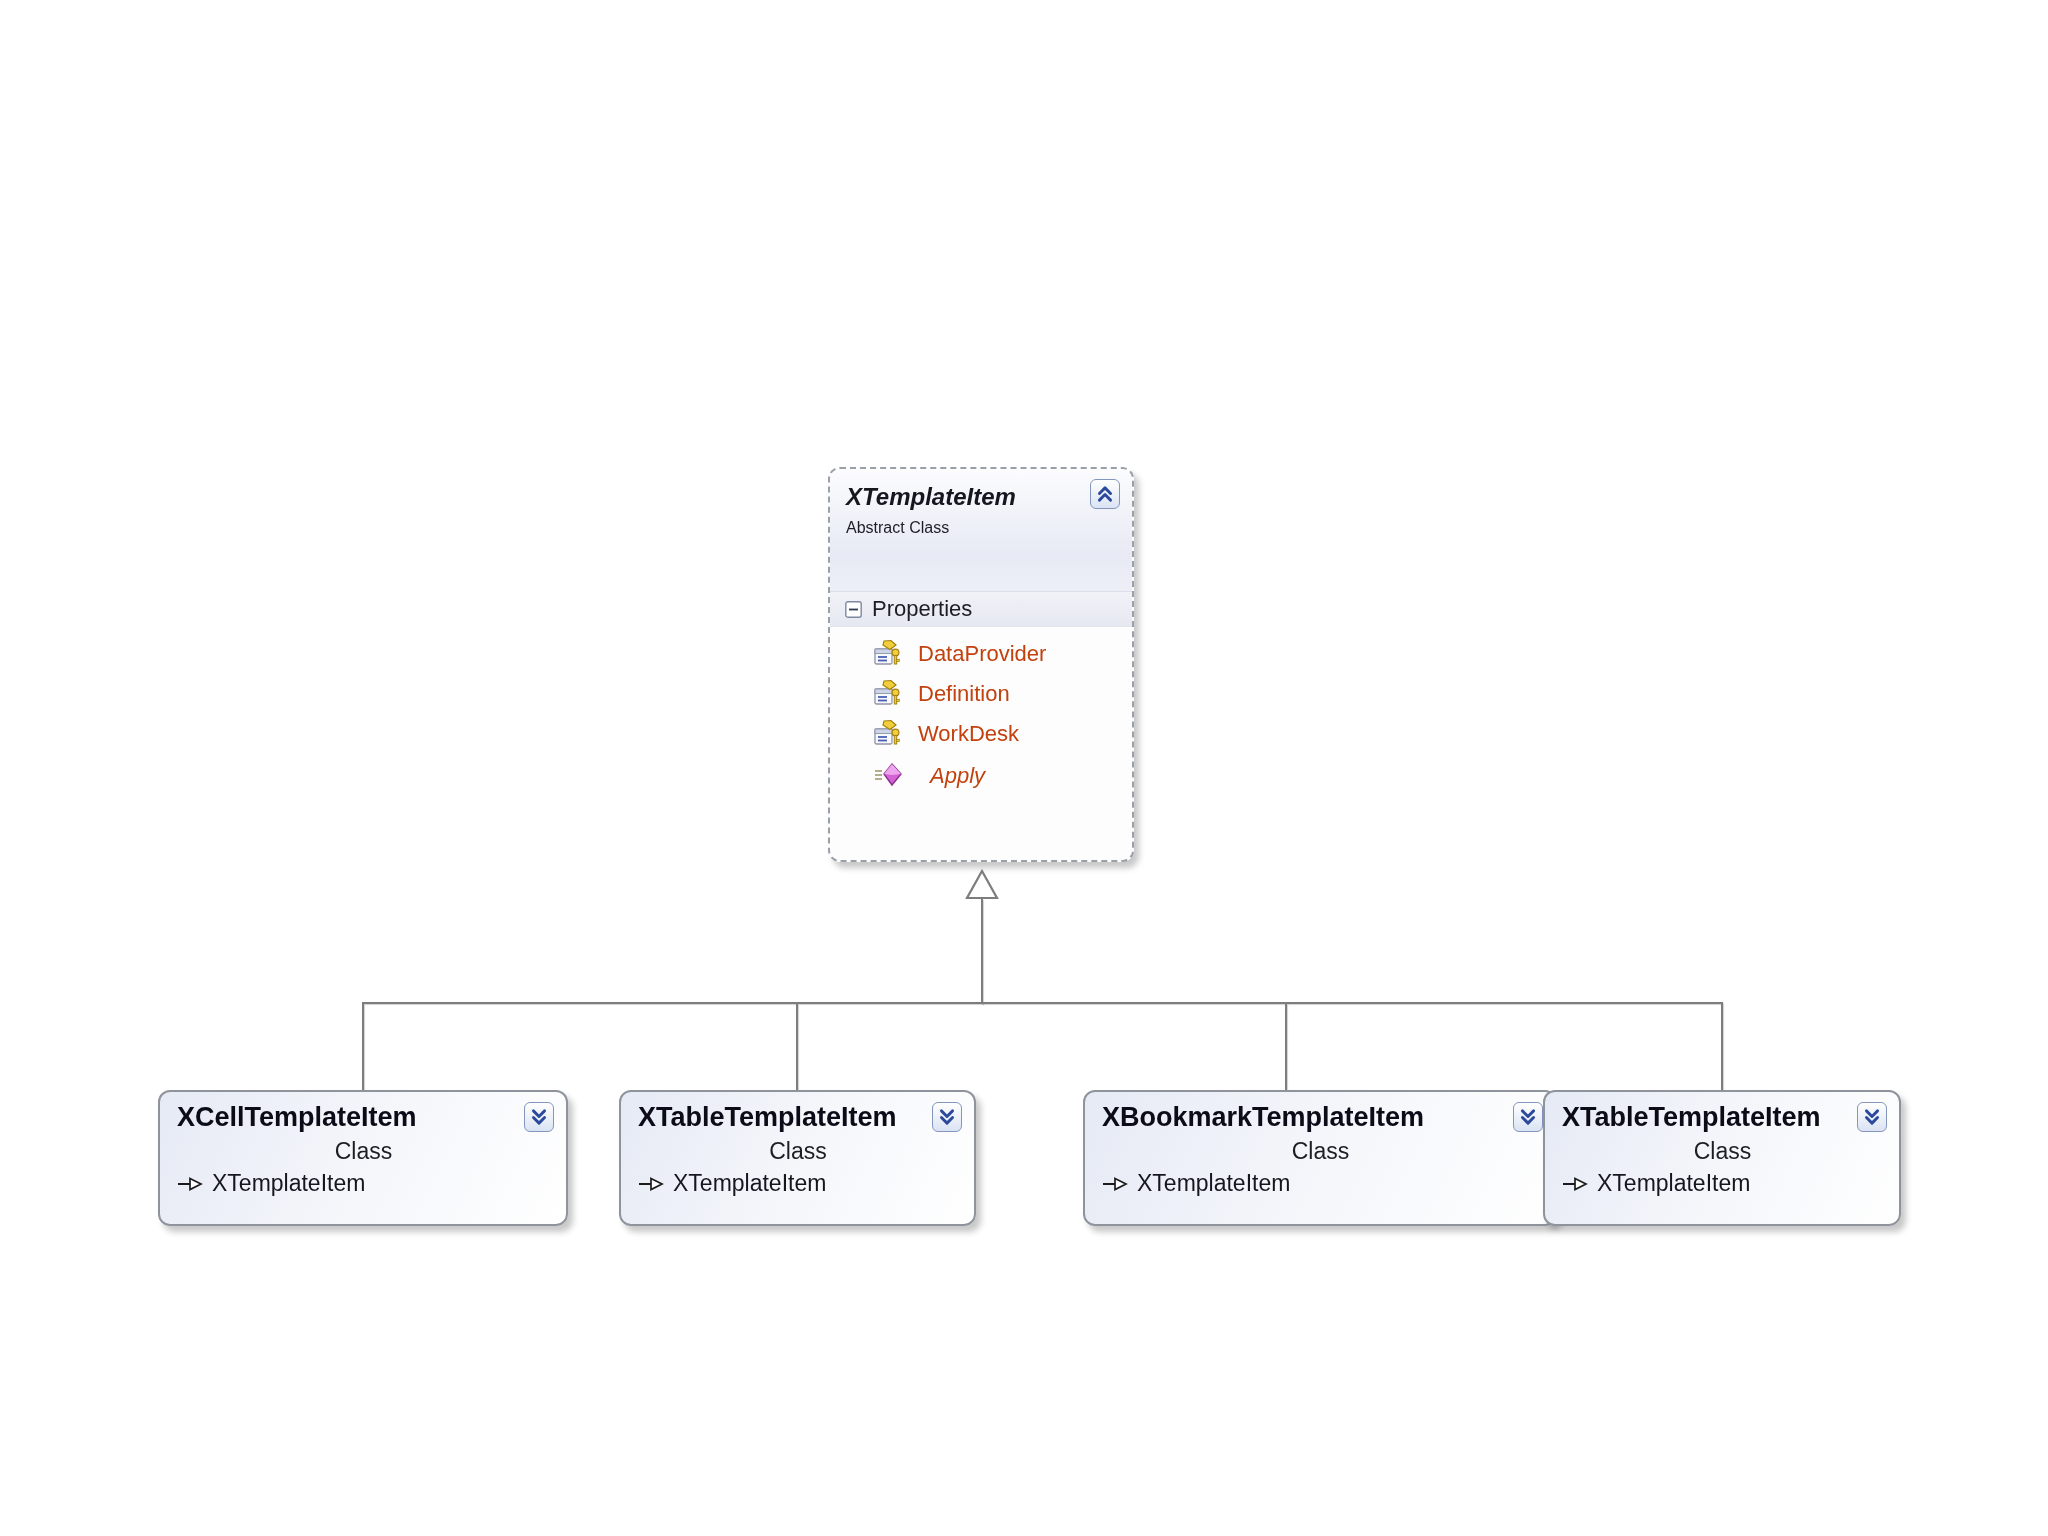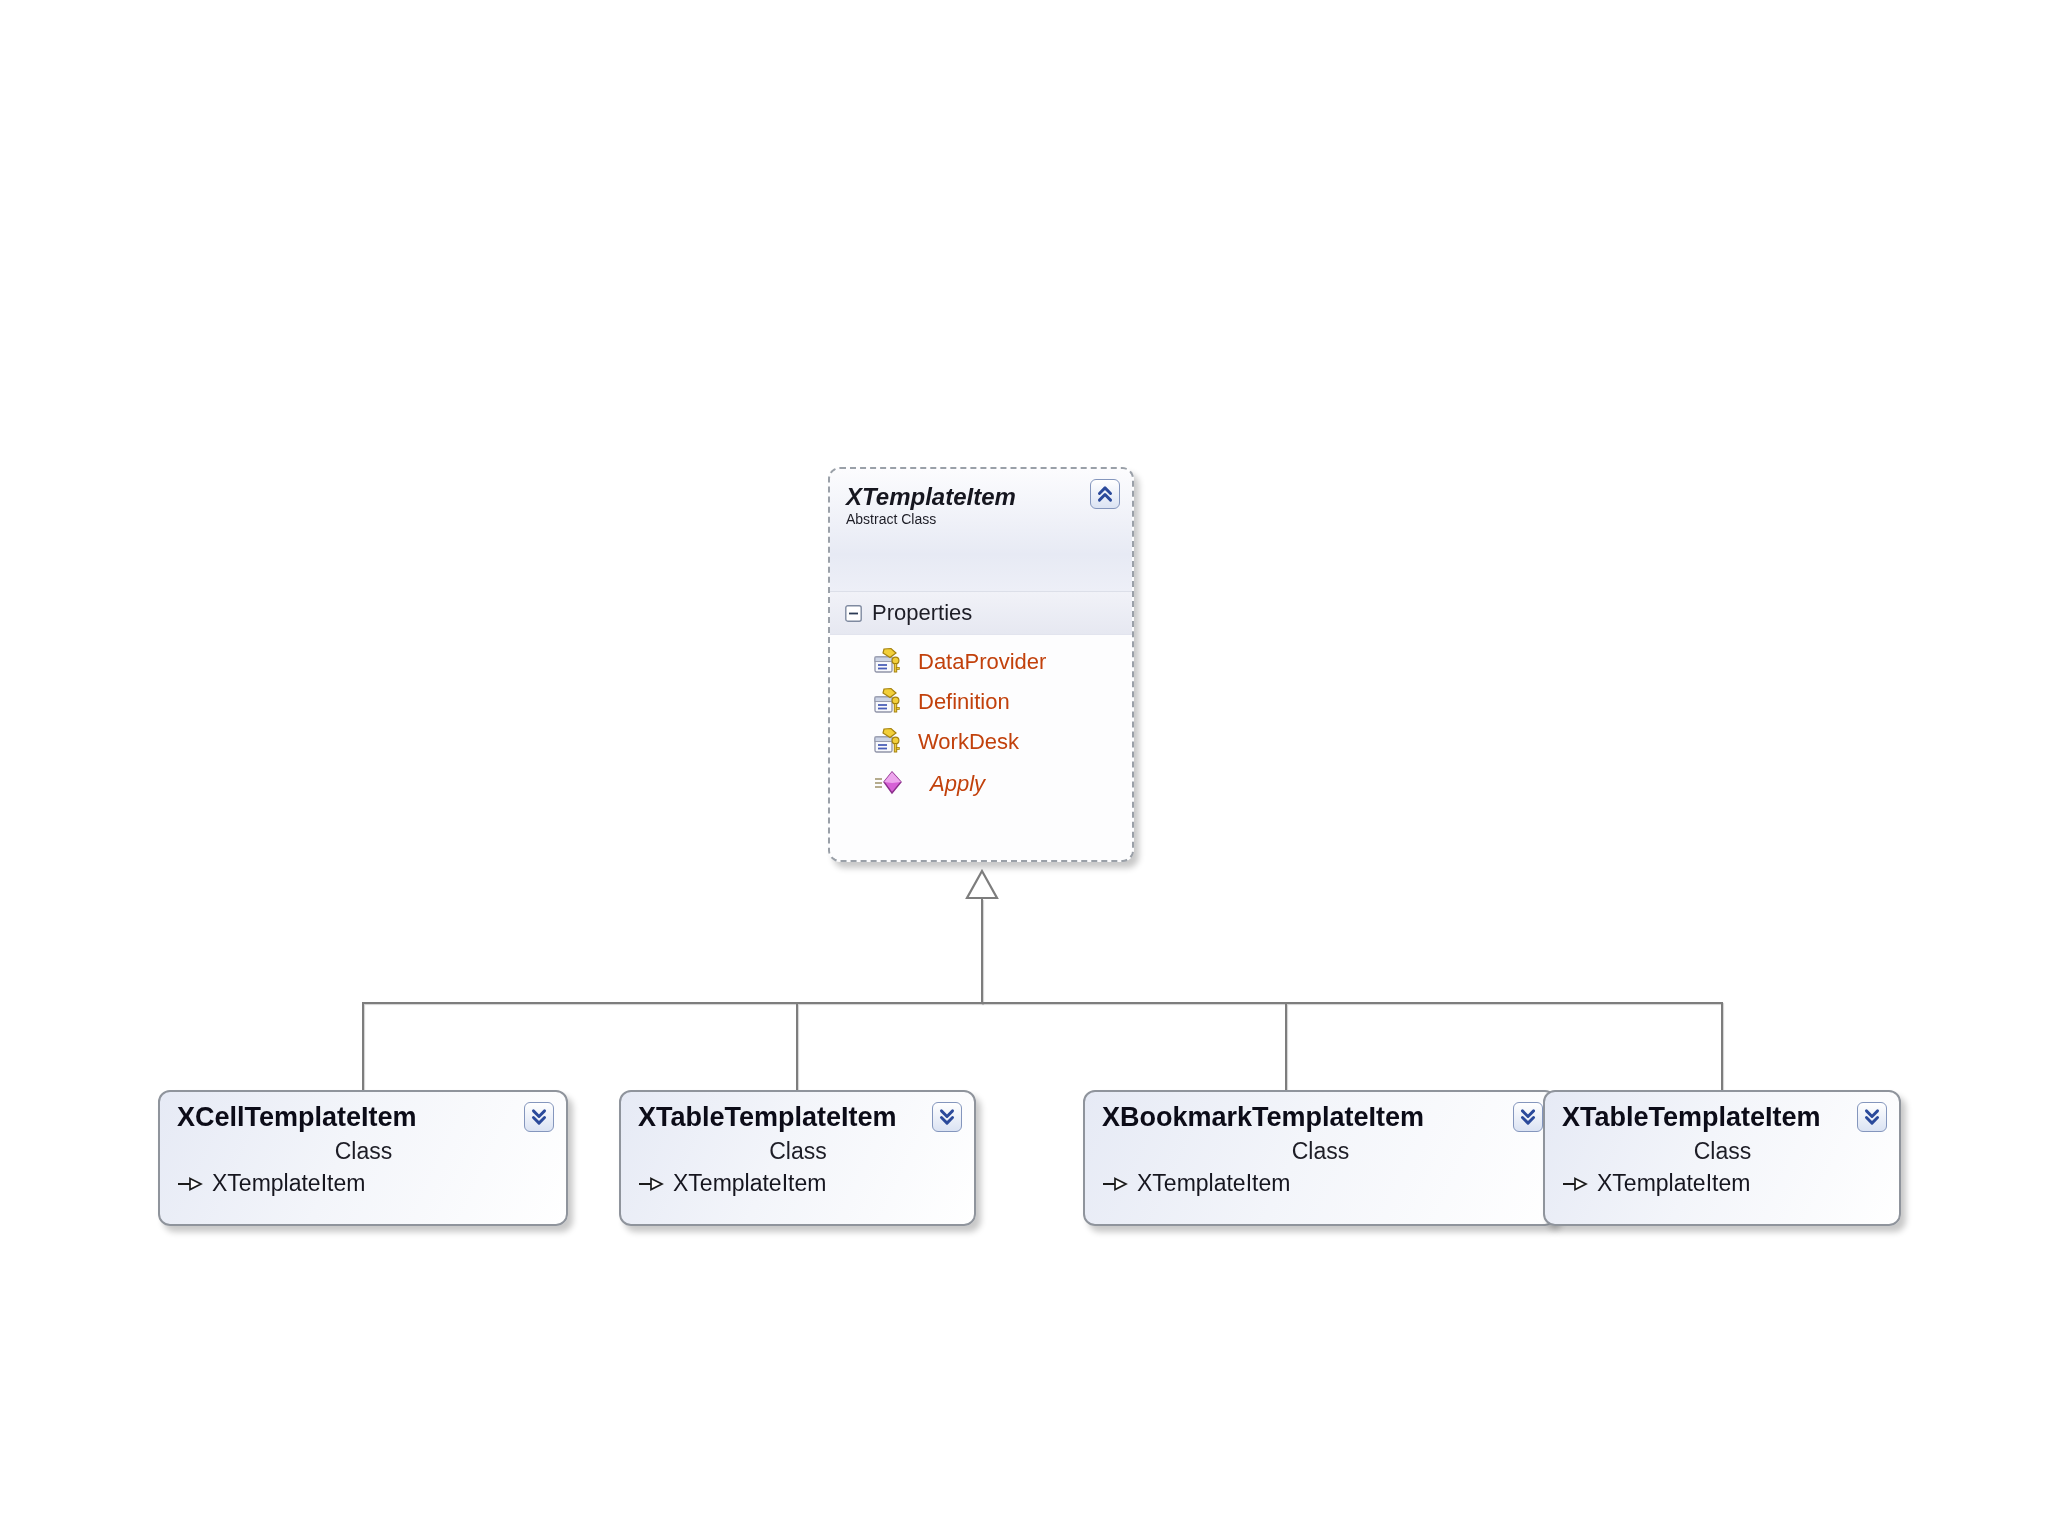--- a/index.html
+++ b/index.html
@@ -29,33 +29,33 @@
     background: #fdfdfe;
     display: flex; flex-direction: column;
     overflow: hidden;
   }
   .p-header {
     height: 122px; padding: 14px 14px 0 16px;
     background: linear-gradient(180deg, #fcfcfe 0%, #e7eaf4 70%, #edeff7 100%);
     position: relative;
   }
   .p-name { font-size: 24px; font-weight: bold; font-style: italic; color: #16161f; display: block; }
-  .p-kind { font-size: 14px; color: #1d1d26; display: block; }
+  .p-kind { font-size: 16px; color: #1d1d26; margin-top: 8px; display: block; }
 
   .chev-btn {
     position: absolute; top: 10px; right: 12px;
     width: 30px; height: 30px;
     border: 1px solid #8496bd; border-radius: 6px;
     background: linear-gradient(180deg, #ffffff 0%, #dbe3f3 100%);
     display: flex; align-items: center; justify-content: center;
     cursor: pointer; padding: 0;
   }
 
   .band {
-    height: 44px; display: flex; align-items: center; gap: 10px;
+    height: 36px; display: flex; align-items: center; gap: 10px;
     padding-left: 15px;
     background: linear-gradient(180deg, #f1f2f8 0%, #e6e8f1 100%);
     border-top: 1px solid #dcdfe9; border-bottom: 1px solid #e2e4ee;
   }
   .band.methods { height: 46px; }
   .band-label { font-size: 22px; color: #1d1d26; }
 
   .toggle {
     width: 17px; height: 17px; flex: 0 0 auto;
     display: inline-flex; align-items: center; justify-content: center;

